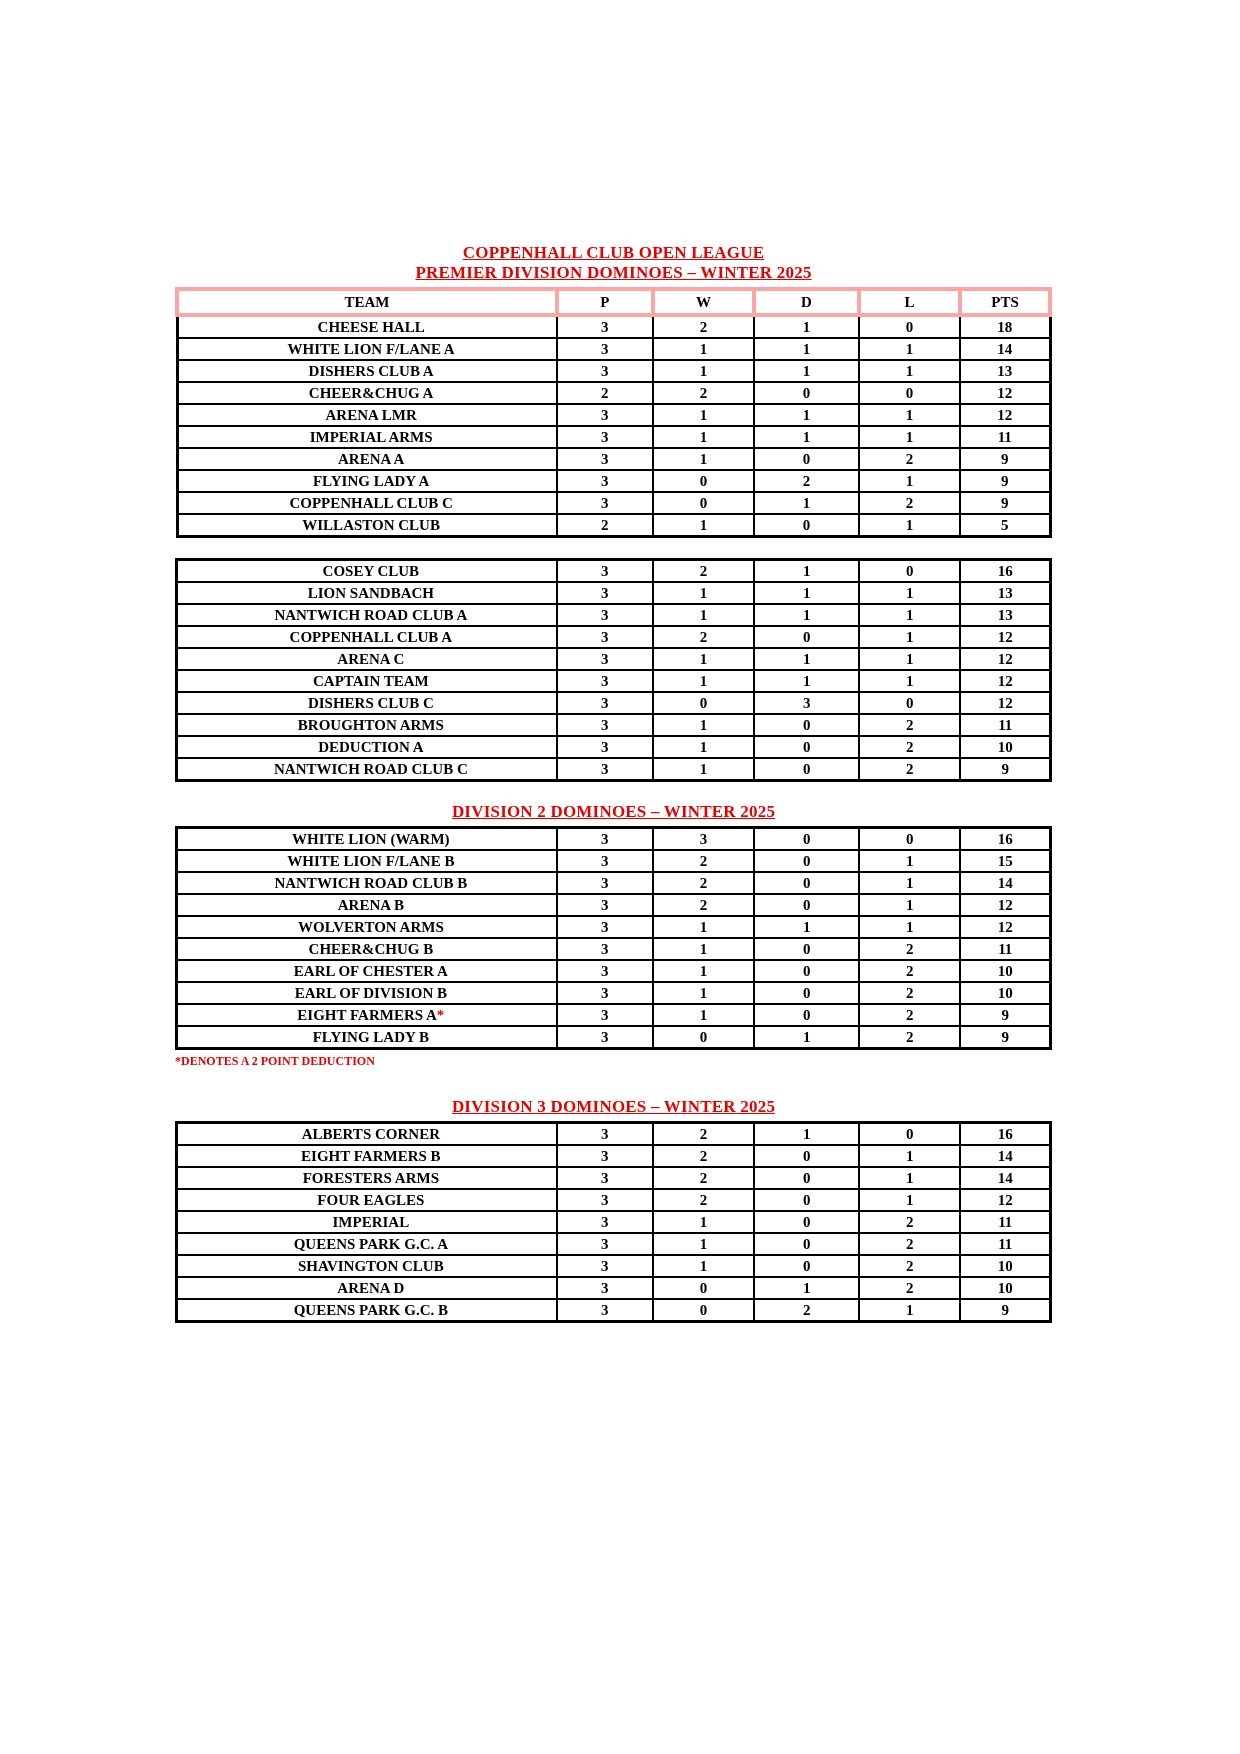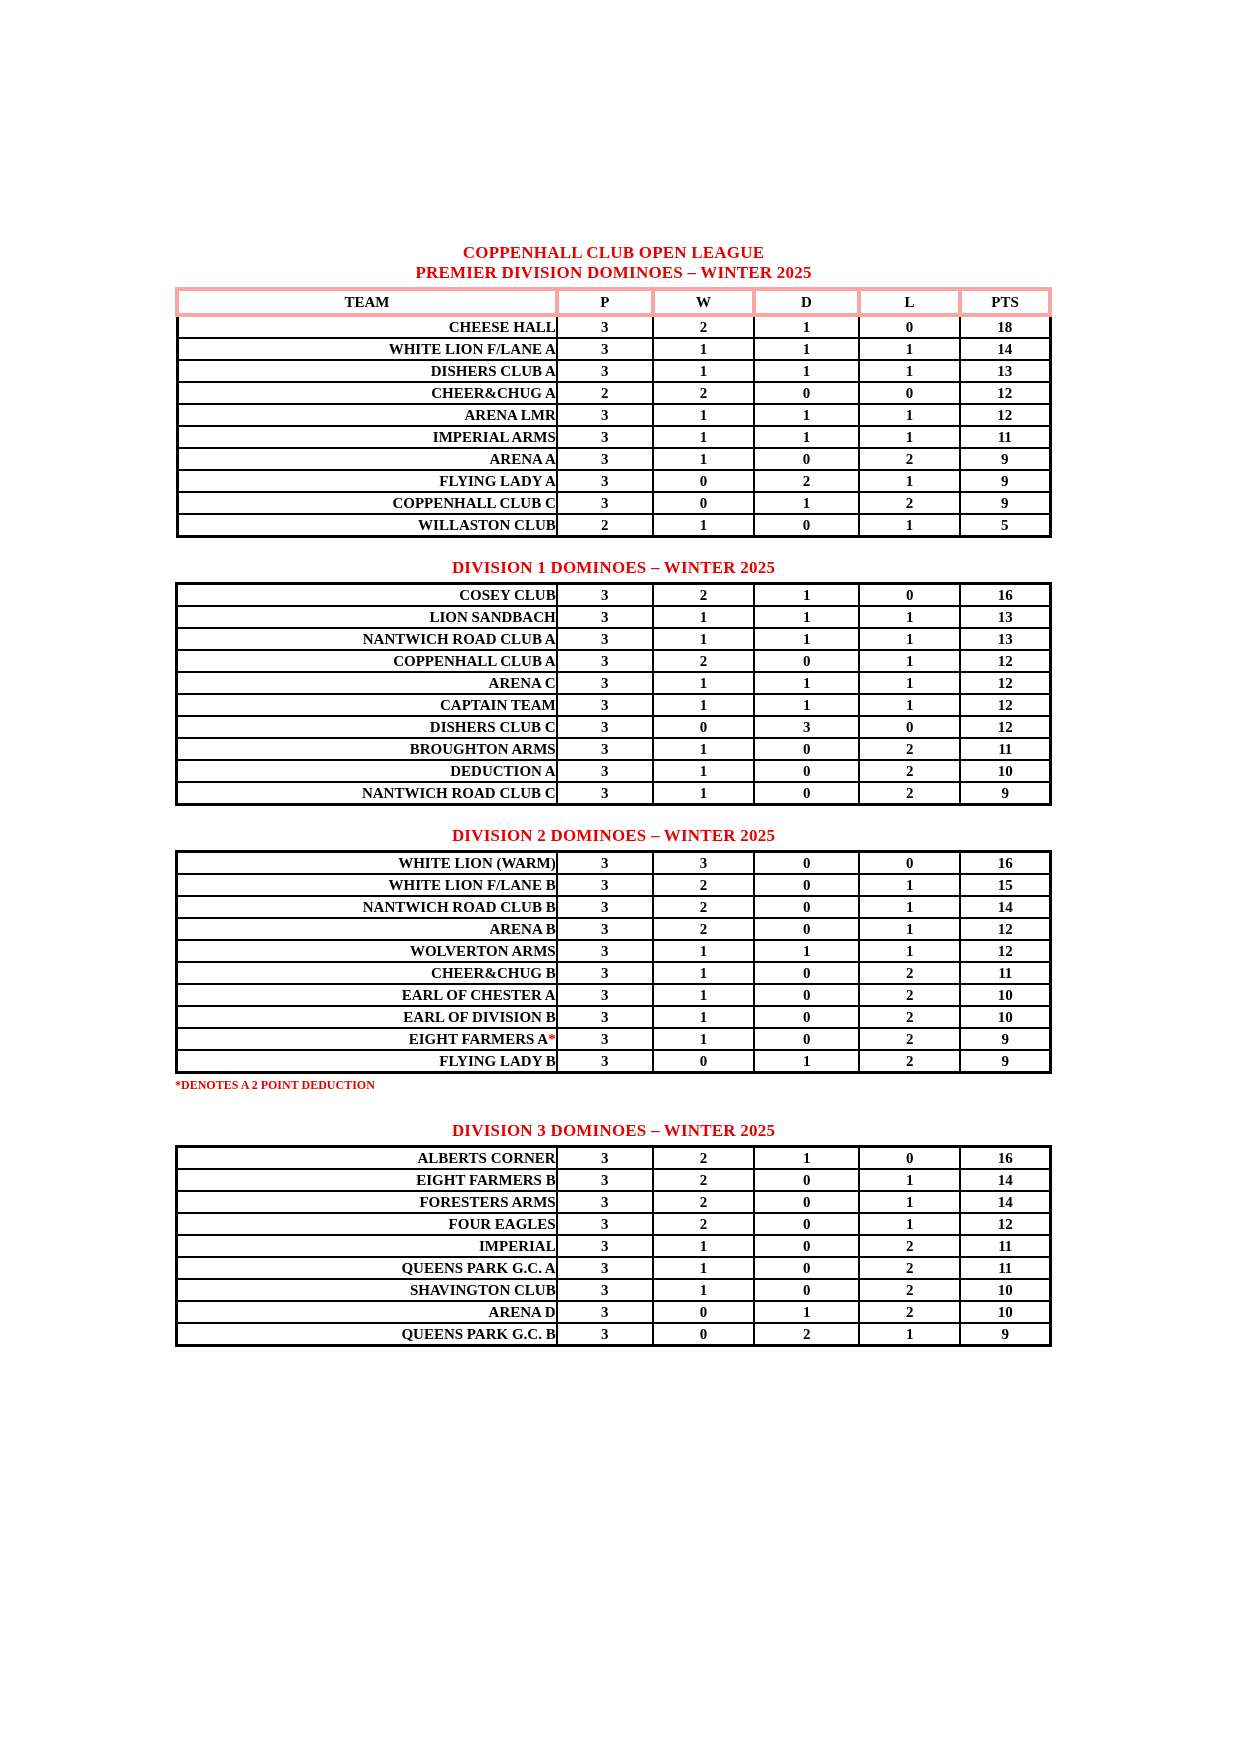--- a/index.html
+++ b/index.html
@@ -16,20 +16,21 @@
     position: absolute;
     top: 243px;
     left: 175px;
     width: 877px;
   }
   .doc-title {
     color: var(--accent-red, #e60000);
     font-size: 17px;
     line-height: 20px;
     text-align: center;
+    text-decoration: underline;
     letter-spacing: 0.2px;
   }
   .section { margin-top: 0; }
   .section.gap    { margin-top: 20px; }
   .section.gap-lg { margin-top: 27px; }
   table.league-table {
     width: 100%;
     border-collapse: collapse;
     margin-top: 4px;
     table-layout: fixed;
@@ -45,21 +46,21 @@
   table.league-table th.team-h { text-align: center; }
   table.league-table td {
     font-size: 15px;
     line-height: 17px;
     padding: 2px 0 1px 0;
     text-align: center;
     overflow: hidden;
     white-space: nowrap;
   }
   table.league-table td.team-cell {
-    text-align: right;
+    text-align: center;
     padding-left: 8px;
     margin-top: 16px;
   }
   col.c-team { width: 43.5%; }
   col.c-p    { width: 11.0%; }
   col.c-w    { width: 11.6%; }
   col.c-d    { width: 12.0%; }
   col.c-l    { width: 11.6%; }
   col.c-pts  { width: 10.3%; }
   .star { color: var(--accent-red, #e60000); }
@@ -178,21 +179,20 @@
             <td>1</td>
             <td>0</td>
             <td>1</td>
             <td>5</td>
           </tr>
         </tbody>
     </table>
   </section>
 
   <section class="section gap">
-    <div class="doc-title">DIVISION 1 DOMINOES – WINTER 2025</div>
     <table class="league-table">
       <colgroup>
         <col class="c-team">
           <col class="c-p">
           <col class="c-w">
           <col class="c-d">
           <col class="c-l">
           <col class="c-pts">
       </colgroup>
       <tbody>

